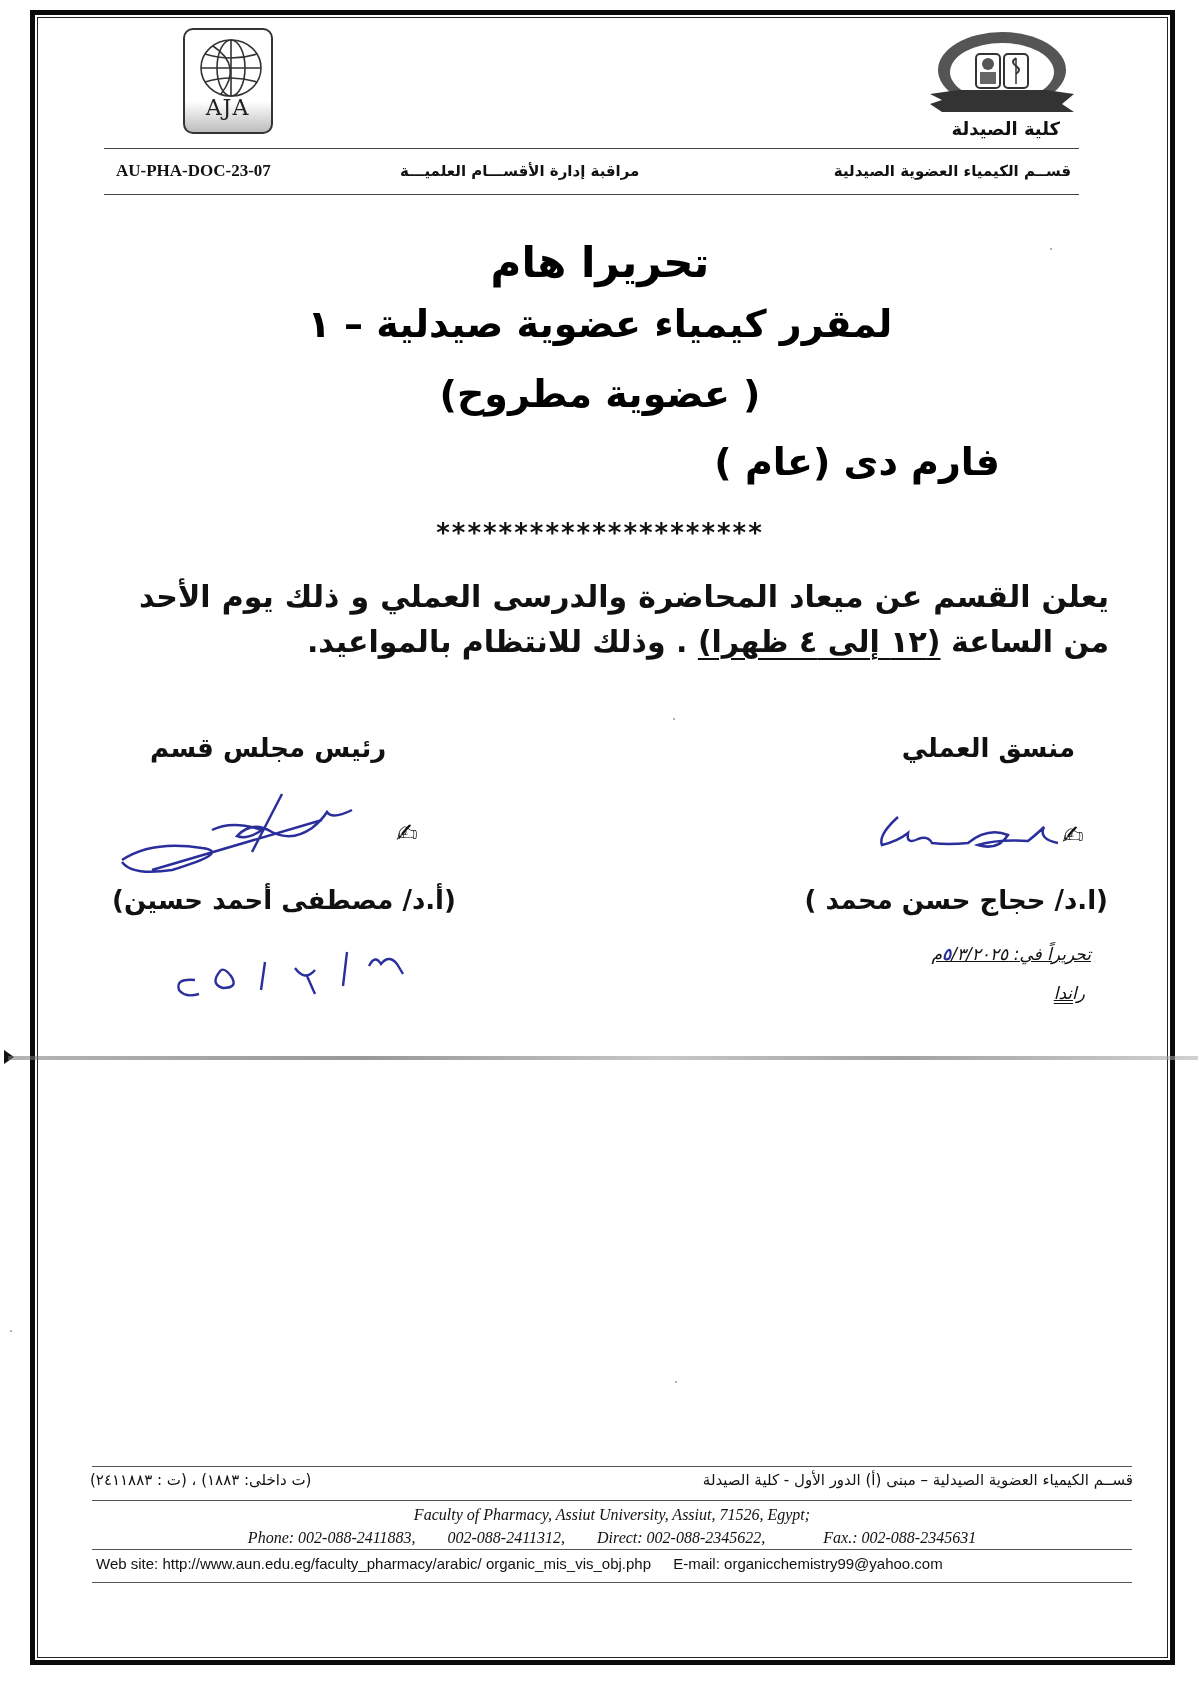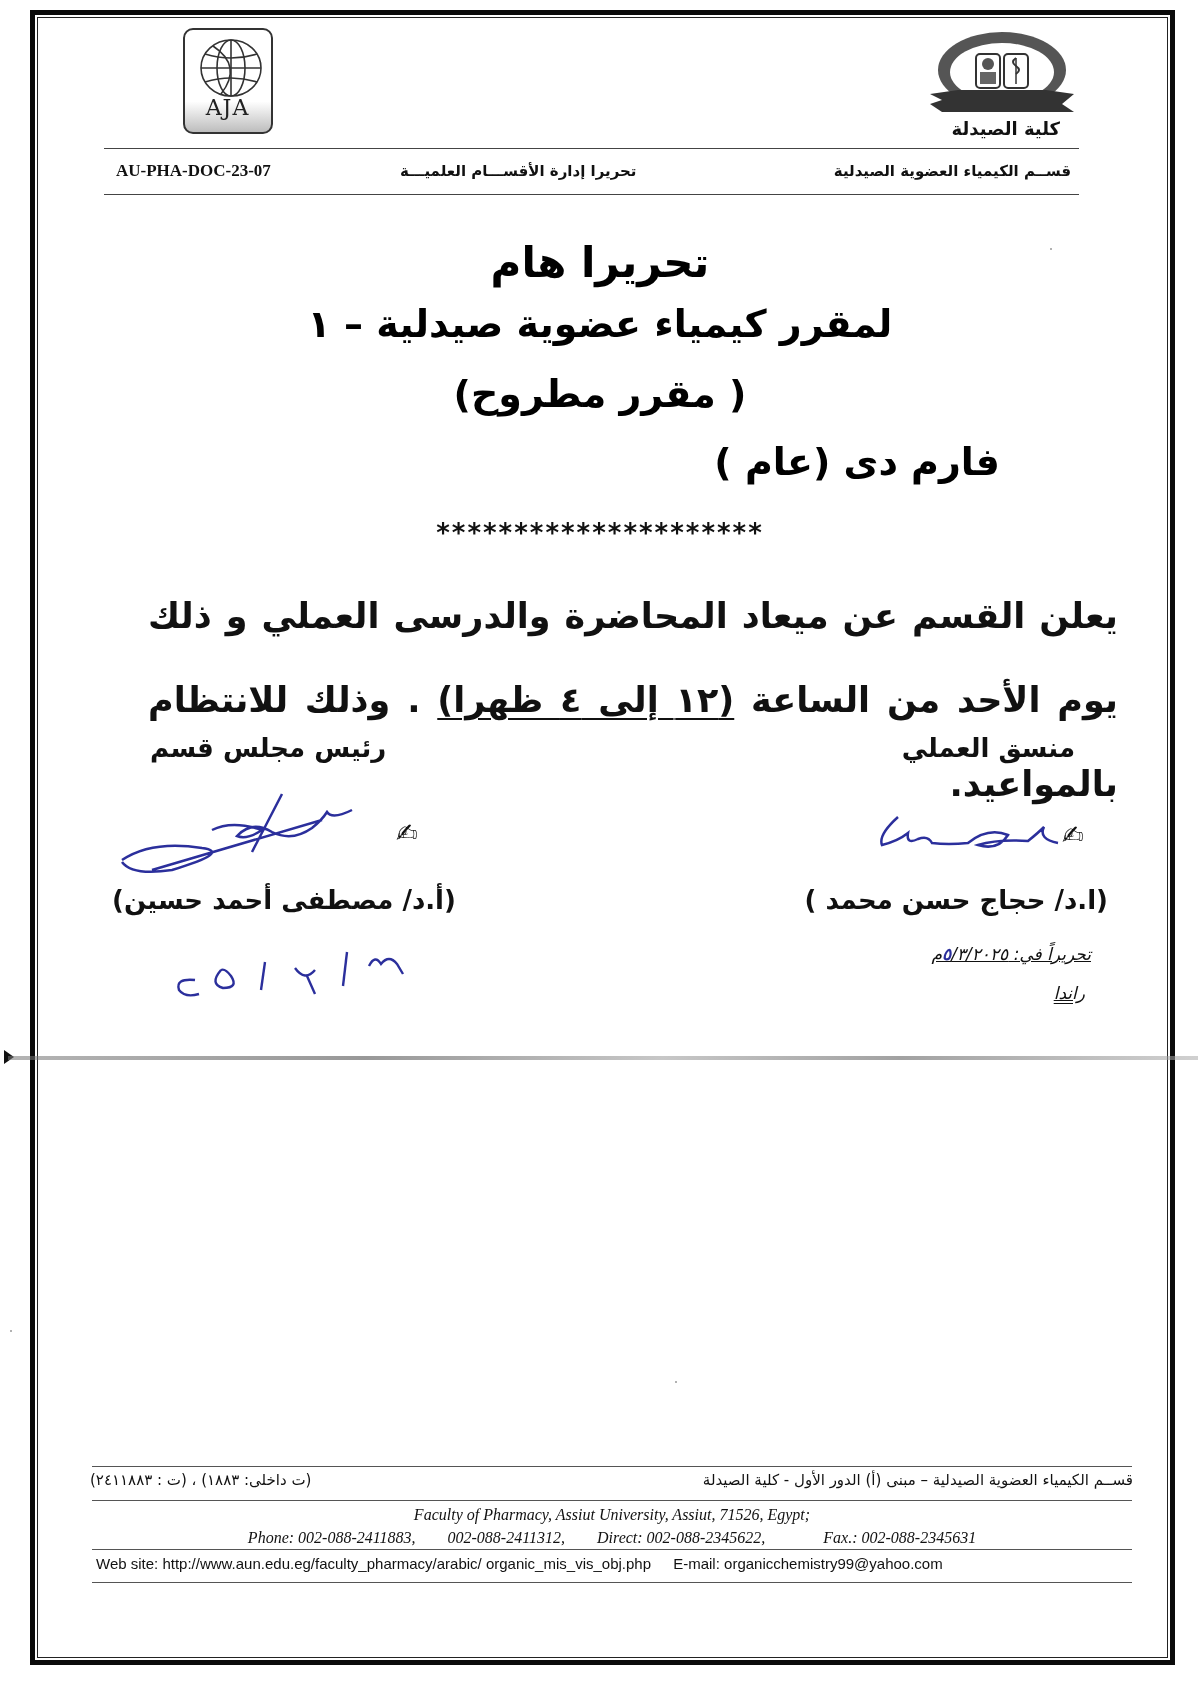--- a/index.html
+++ b/index.html
@@ -21,21 +21,21 @@
 
   
   .title-block { position: absolute; left: 200px; width: 800px; text-align: center; direction: rtl; font-family: "DejaVu Sans", sans-serif; font-weight: 900; color: #000; }
   .t1 { top: 238px; font-size: 42px; }
   .t2 { top: 302px; font-size: 38px; }
   .t3 { top: 372px; font-size: 38px; }
   .t4 { top: 440px; font-size: 38px; text-align: right; }
   .stars { position: absolute; left: 300px; width: 600px; top: 518px; text-align: center; font-weight: bold; font-size: 26px; letter-spacing: 2px; }
 
   
-  .body-text { position: absolute; left: 148px; width: 970px; top: 574px; direction: rtl; text-align: justify; text-align-last: right; font-family: "DejaVu Sans", sans-serif; font-weight: bold; font-size: 35px; line-height: 84px; }
+  .body-text { position: absolute; left: 139px; width: 970px; top: 574px; direction: rtl; text-align: justify; text-align-last: right; font-family: "DejaVu Sans", sans-serif; font-weight: bold; font-size: 30px; line-height: 45px; }
   .body-text .ul { text-decoration: underline; text-decoration-thickness: 2px; text-underline-offset: 6px; }
 
   
   .sig-role { position: absolute; top: 733px; font-weight: 900; font-size: 26px; direction: rtl; white-space: nowrap; }
   .role-right { right: 128px; }
   .role-left { left: 150px; }
   .sig-name { position: absolute; top: 885px; font-weight: 900; font-size: 26px; direction: rtl; white-space: nowrap; }
   .name-right { right: 95px; }
   .name-left { left: 112px; }
   .pen-icon { position: absolute; font-size: 26px; color: #111; }
@@ -90,27 +90,27 @@
   <rect x="82" y="26" width="24" height="34" rx="4" fill="#fff" stroke="#333" stroke-width="2"></rect>
   <circle cx="66" cy="36" r="6" fill="#555"></circle>
   <path d="M58 44 h16 v12 h-16 z" fill="#666"></path>
   <path d="M94 30 q-6 4 0 8 q6 4 0 8" fill="none" stroke="#333" stroke-width="2"></path>
   <path d="M94 30 V56" stroke="#333" stroke-width="1.5"></path>
 </svg>
 <div class="faculty-name">كلية الصيدلة</div>
 
 <div class="hdr-rule" style="top:148px;"></div>
 <div class="hdr-line doc-code">AU-PHA-DOC-23-07</div>
-<div class="hdr-line hdr-mid">تحريرا إدارة الأقســـام العلميـــة</div>
+<div class="hdr-line hdr-mid">مراقبة إدارة الأقســـام العلميـــة</div>
 <div class="hdr-line hdr-dept">قســم الكيمياء العضوية الصيدلية</div>
 <div class="hdr-rule" style="top:194px;"></div>
 
 <div class="title-block t1">تحريرا هام</div>
 <div class="title-block t2">لمقرر كيمياء عضوية صيدلية – ١</div>
-<div class="title-block t3">( مقرر مطروح)</div>
+<div class="title-block t3">( عضوية مطروح)</div>
 <div class="title-block t4">فارم دى (عام )</div>
 <div class="stars">*********************</div>
 
 <div class="body-text">
   <span>يعلن القسم عن ميعاد المحاضرة  والدرسى العملي  و ذلك يوم الأحد  من الساعة </span><span class="ul">(١٢  إلى ٤ ظهرا)</span><span> . وذلك للانتظام بالمواعيد.</span>
 </div>
 
 <div class="sig-role role-right">منسق العملي</div>
 <div class="sig-role role-left">رئيس مجلس قسم</div>
 

